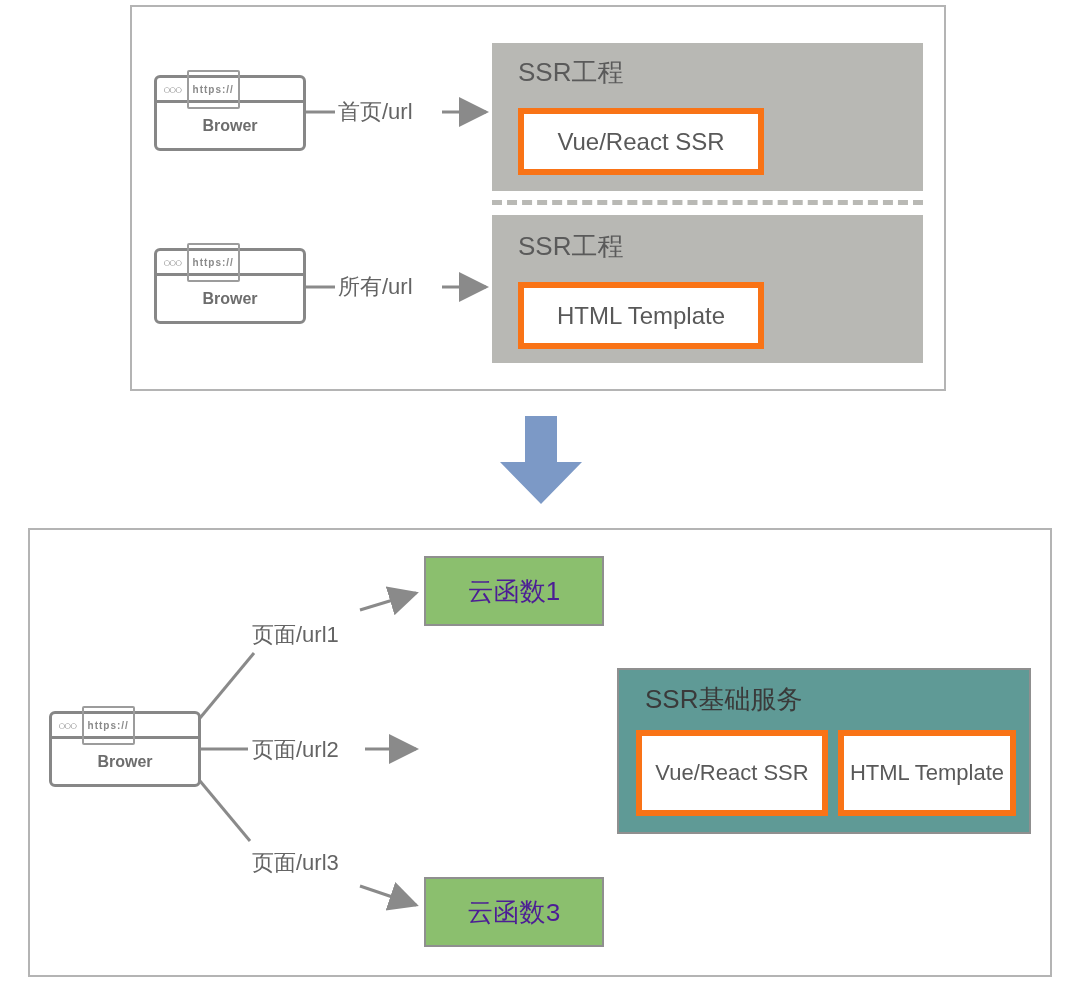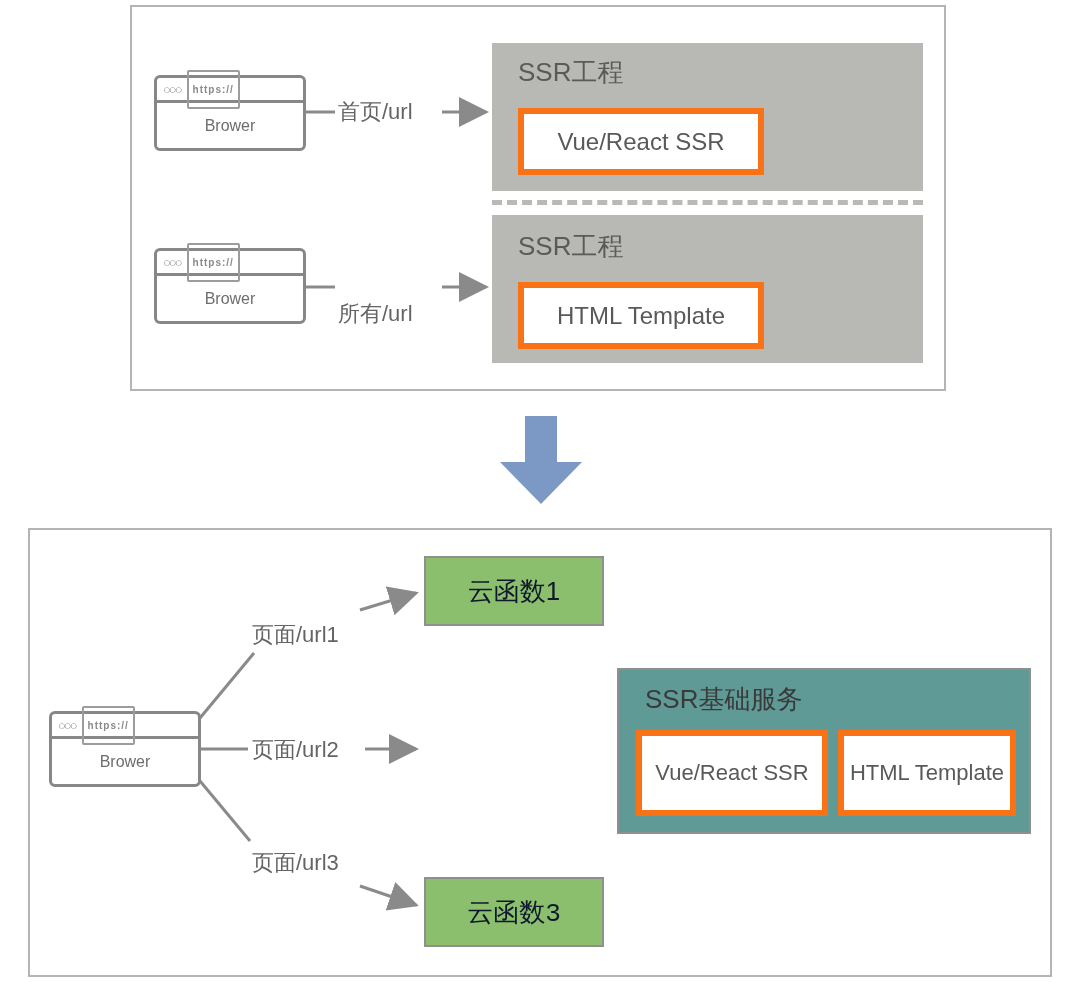--- a/index.html
+++ b/index.html
@@ -7,23 +7,23 @@
   .box-border{position:absolute;border:2px solid #b4b4b4;}
   .top-box{left:130px;top:5px;width:812px;height:382px;}
   .bottom-box{left:28px;top:528px;width:1020px;height:445px;}
   .gray-panel{position:absolute;background:#b8b8b4;}
   .panel-label{position:absolute;font-size:26px;color:#5a5a5a;}
   .inner-white{position:absolute;background:#fff;border:6px solid #f97316;color:#595959;font-size:22px;display:flex;align-items:center;justify-content:center;text-align:center;}
   .browser-shell{position:absolute;border:3px solid #878787;border-radius:6px;display:flex;flex-direction:column;color:#6d6d6d;}
   .browser-top{height:22px;border-bottom:3px solid #878787;display:flex;align-items:center;padding-left:6px;font-weight:600;font-size:11px;letter-spacing:1px;color:#8a8a8a;}
   .browser-top .circles{letter-spacing:-2px;font-size:13px;margin-right:6px;}
   .browser-top .addr{border:2px solid #9c9c9c;border-radius:2px;padding:12px 4px;font-size:10px;}
-  .browser-body{flex:1;display:flex;align-items:center;justify-content:center;font-weight:400;}
+  .browser-body{flex:1;display:flex;align-items:center;justify-content:center;font-weight:700;}
   .label-text{position:absolute;font-size:22px;color:#646464;}
-  .green-box{position:absolute;background:#8bbf6e;border:2px solid #8f8f8f;color:#0f172a;font-size:26px;display:flex;align-items:center;justify-content:center;}
+  .green-box{position:absolute;background:#8bbf6e;border:2px solid #8f8f8f;color:#4c1d95;font-size:26px;display:flex;align-items:center;justify-content:center;}
   .teal-panel{position:absolute;background:#5f9a96;border:2px solid #8f8f8f;}
   .teal-label{position:absolute;font-size:26px;color:#3a3a3a;}
   .dash-line{position:absolute;height:0;border-top:5px dashed #b9b9b5;}
   svg.arrows{position:absolute;left:0;top:0;pointer-events:none;}
   .big-arrow{position:absolute;}
 </style>
 </head>
 <body>
 
 <div class="canvas">
@@ -49,21 +49,21 @@
   </div>
   <div class="browser-shell" style="left:154px;top:248px;width:146px;height:70px;">
     <div class="browser-top">
       <span class="circles">○○○</span>
       <span class="addr">https://</span>
     </div>
     <div class="browser-body">Brower</div>
   </div>
 
   <span class="label-text" style="left:338px;top:97px;">首页/url</span>
-  <span class="label-text" style="left:338px;top:272px;margin-top:27px;">所有/url</span>
+  <span class="label-text" style="left:338px;top:272px;">所有/url</span>
 
   <svg class="arrows" width="1080" height="400">
     <defs>
       <marker id="ah" markerWidth="12" markerHeight="12" refX="9" refY="5" orient="auto">
         <path d="M0,0 L10,5 L0,10 z" fill="#8a8a8a"></path>
       </marker>
     </defs>
     <line x1="306" y1="112" x2="335" y2="112" stroke="#8a8a8a" stroke-width="3"></line>
     <line x1="442" y1="112" x2="486" y2="112" stroke="#8a8a8a" stroke-width="3" marker-end="url(#ah)"></line>
     <line x1="306" y1="287" x2="335" y2="287" stroke="#8a8a8a" stroke-width="3"></line>

